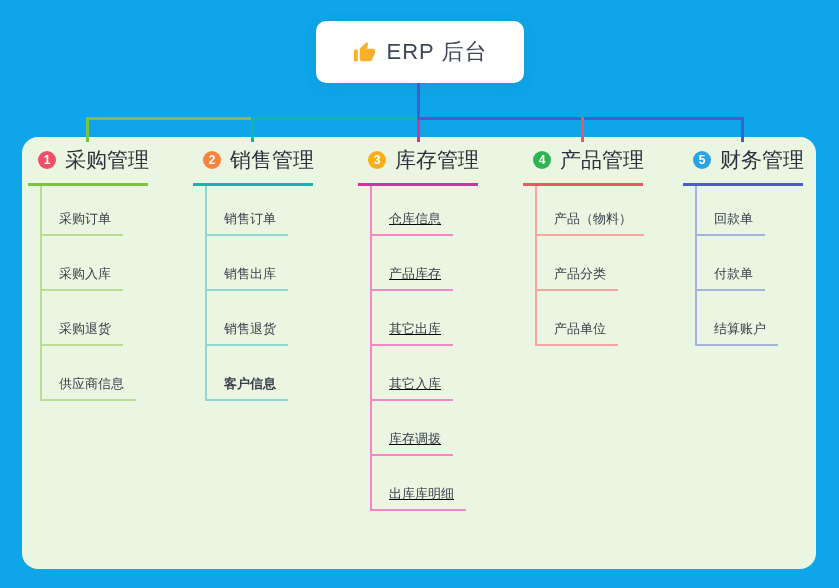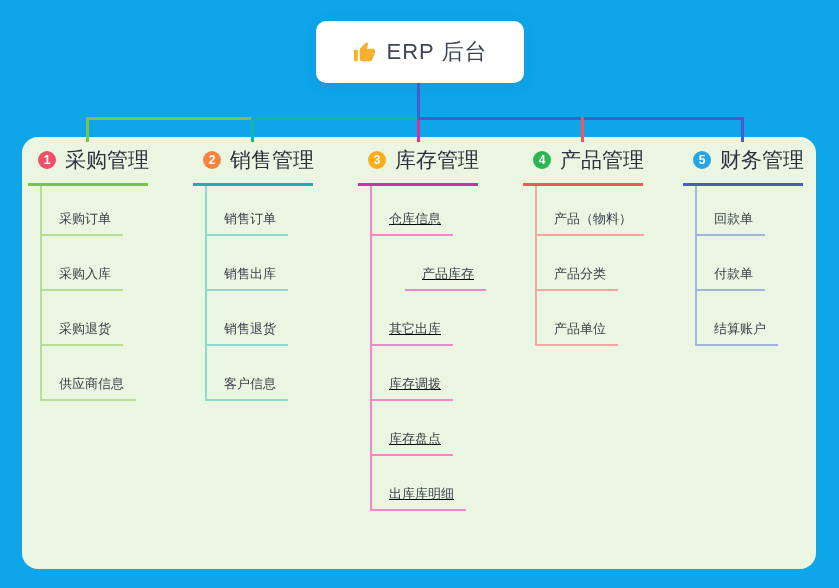--- a/index.html
+++ b/index.html
@@ -88,44 +88,44 @@
           <div class="child-row">
             <div class="child" style="border-bottom-color: rgb(140, 216, 210);">销售订单</div>
           </div>
           <div class="child-row">
             <div class="child" style="border-bottom-color: rgb(140, 216, 210);">销售出库</div>
           </div>
           <div class="child-row">
             <div class="child" style="border-bottom-color: rgb(140, 216, 210);">销售退货</div>
           </div>
           <div class="child-row">
-            <div class="child" style="border-bottom-color: rgb(140, 216, 210);">客户信息</div>
+            <div class="child" style="border-bottom-color: rgb(140, 216, 210); font-weight: bold;">客户信息</div>
           </div>
         </div>
       </div>
       <div class="branch" style="left: 358px;">
         <div class="branch-header" style="border-bottom-color: rgb(214, 48, 155);">
           <span class="badge" style="background-color: rgb(251, 174, 24);">3</span>
           <span class="branch-label">库存管理</span>
         </div>
         <div class="children" style="border-left-color: rgb(243, 135, 200); text-decoration: underline;">
           <div class="child-row">
             <div class="child" style="border-bottom-color: rgb(243, 135, 200);">仓库信息</div>
           </div>
           <div class="child-row">
-            <div class="child" style="border-bottom-color: rgb(243, 135, 200); margin-left: 33px;">产品库存</div>
+            <div class="child" style="border-bottom-color: rgb(243, 135, 200);">产品库存</div>
           </div>
           <div class="child-row">
             <div class="child" style="border-bottom-color: rgb(243, 135, 200);">其它出库</div>
           </div>
           <div class="child-row">
-            <div class="child" style="border-bottom-color: rgb(243, 135, 200);">库存调拨</div>
+            <div class="child" style="border-bottom-color: rgb(243, 135, 200);">其它入库</div>
           </div>
           <div class="child-row">
-            <div class="child" style="border-bottom-color: rgb(243, 135, 200);">库存盘点</div>
+            <div class="child" style="border-bottom-color: rgb(243, 135, 200);">库存调拨</div>
           </div>
           <div class="child-row">
             <div class="child" style="border-bottom-color: rgb(243, 135, 200);">出库库明细</div>
           </div>
         </div>
       </div>
       <div class="branch" style="left: 523px;">
         <div class="branch-header" style="border-bottom-color: rgb(244, 85, 90);">
           <span class="badge" style="background-color: rgb(45, 181, 81);">4</span>
           <span class="branch-label">产品管理</span>

